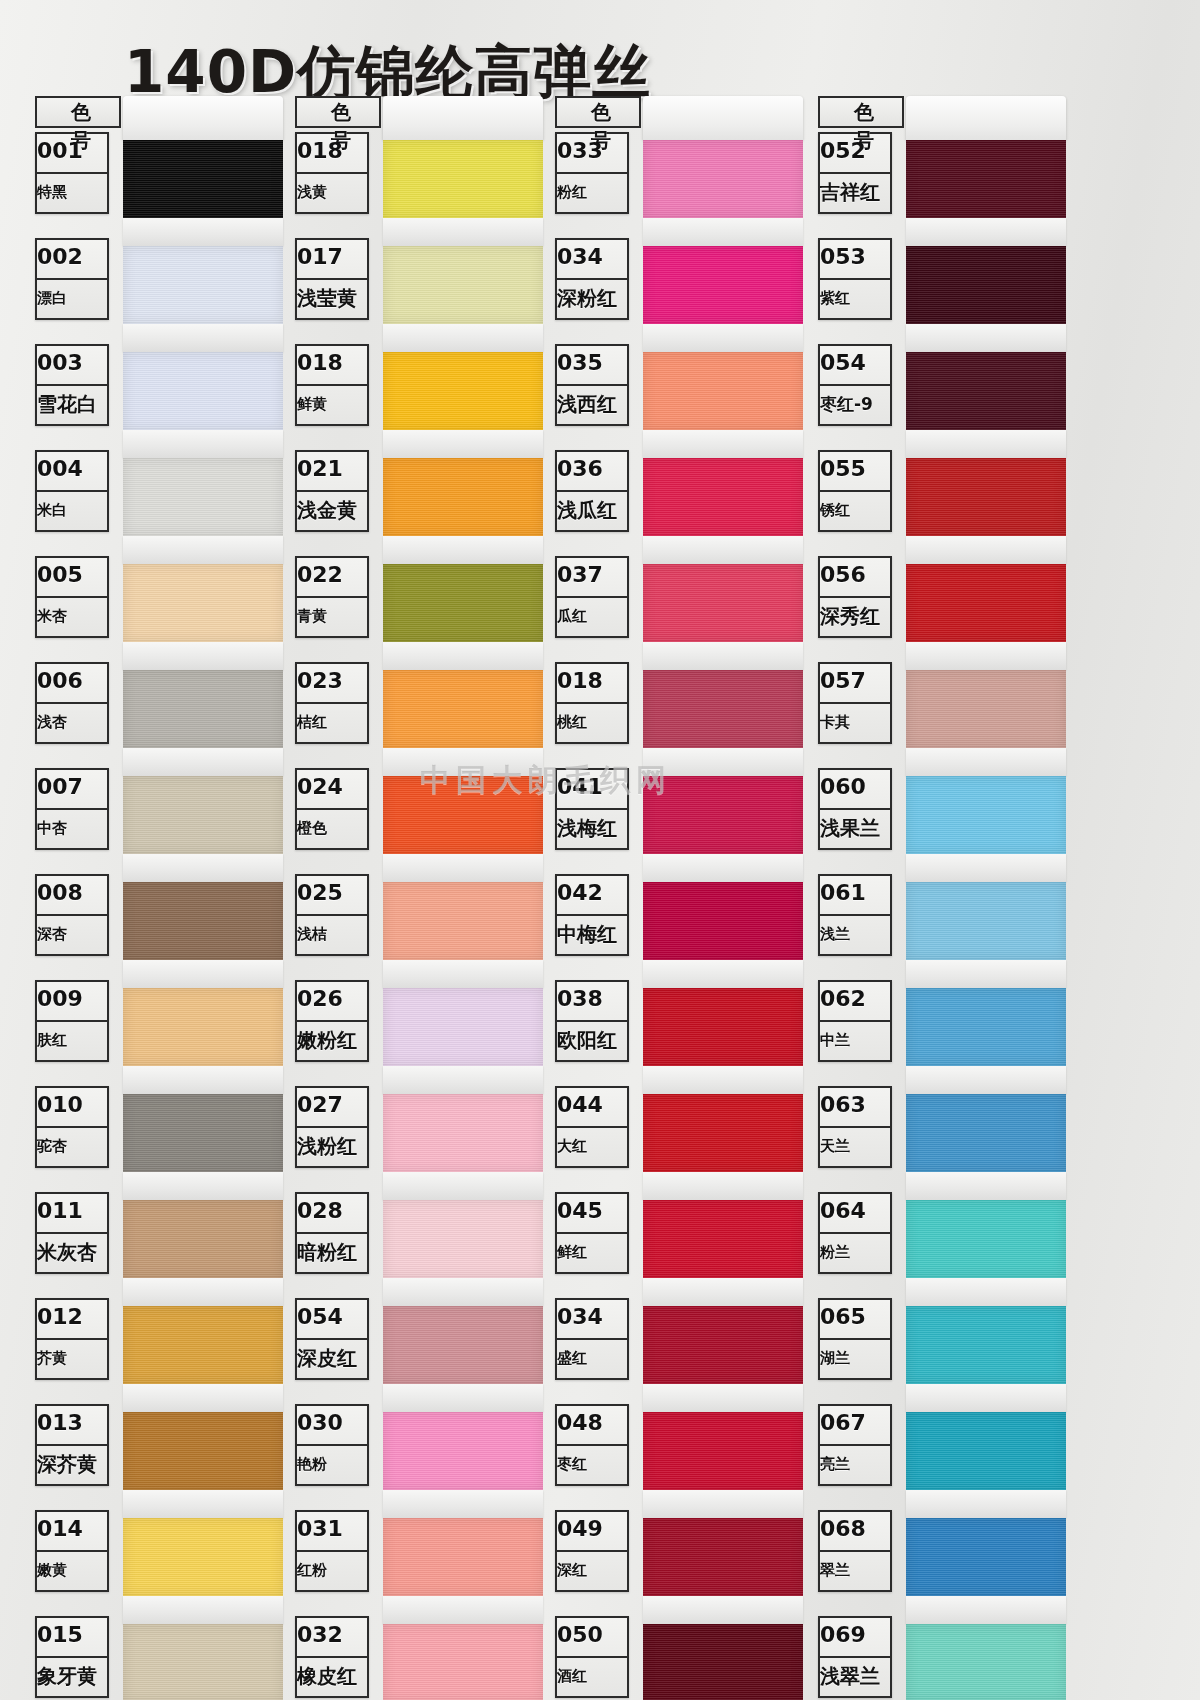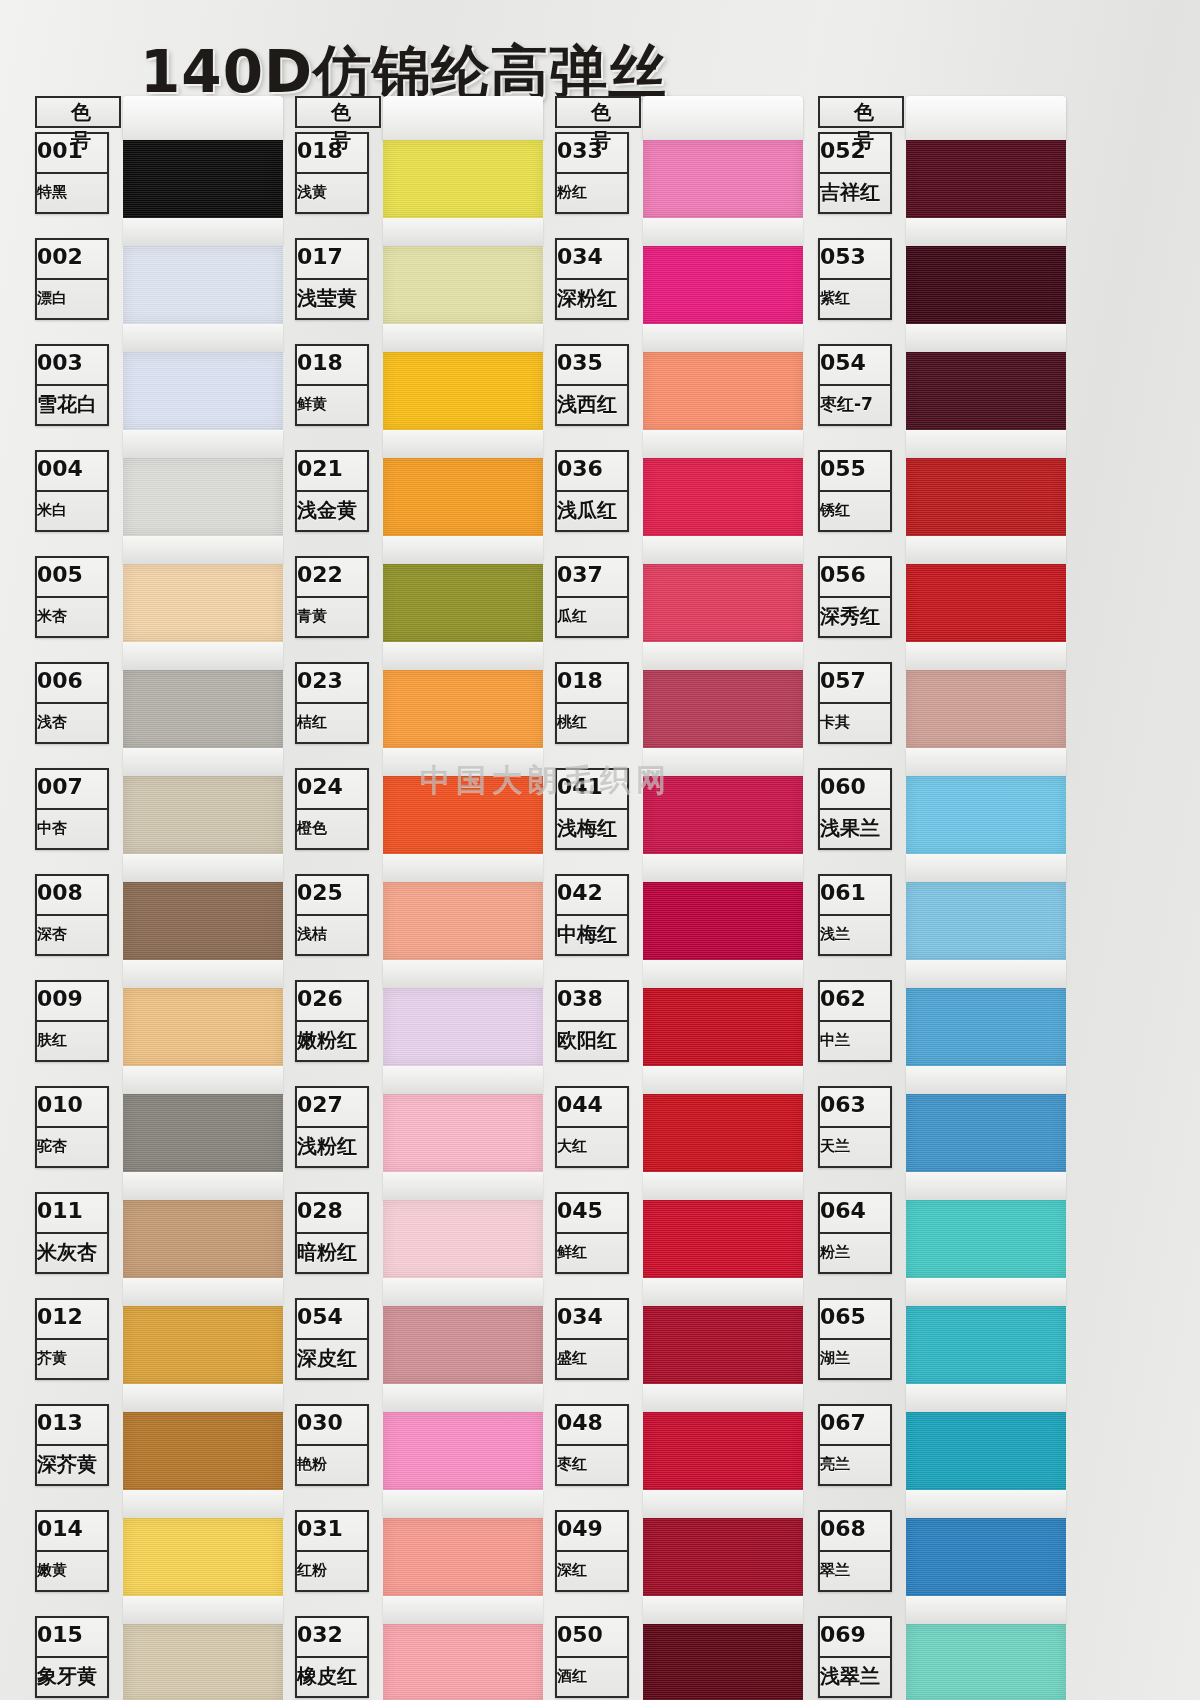--- a/index.html
+++ b/index.html
@@ -9,21 +9,21 @@
     font-family:"DejaVu Sans","Liberation Sans",sans-serif;
     position:relative;overflow:hidden;
   }
   
   #sheet{
     position:absolute;inset:0;
     background:
       linear-gradient(100deg,#f2f2f0 0%,#e6e6e4 28%,#eeeeec 55%,#e2e2e0 78%,#ececea 100%);
   }
   #page-title{
-    position:absolute;left:140px;top:34px;
+    position:absolute;left:124px;top:34px;
     font-size:58px;font-weight:bold;letter-spacing:1px;
     color:#1d1a18;
     font-family:"DejaVu Sans","Liberation Sans",sans-serif;
     text-shadow:2px 2px 0 rgba(255,255,255,.75), 3px 3px 5px rgba(0,0,0,.25);
     white-space:nowrap;
   }
   #watermark{
     position:absolute;left:420px;top:760px;
     font-size:30px;color:rgba(150,150,150,.45);
     letter-spacing:6px;font-weight:bold;
@@ -441,21 +441,21 @@
         <div class="lblbox">
           <div class="code">052</div>
           <div class="name n3">吉祥红</div>
         </div>
         <div class="lblbox">
           <div class="code">053</div>
           <div class="name">紫红</div>
         </div>
         <div class="lblbox">
           <div class="code">054</div>
-          <div class="name n4">枣红-7</div>
+          <div class="name n4">枣红-9</div>
         </div>
         <div class="lblbox">
           <div class="code">055</div>
           <div class="name">锈红</div>
         </div>
         <div class="lblbox">
           <div class="code">056</div>
           <div class="name n3">深秀红</div>
         </div>
         <div class="lblbox">

